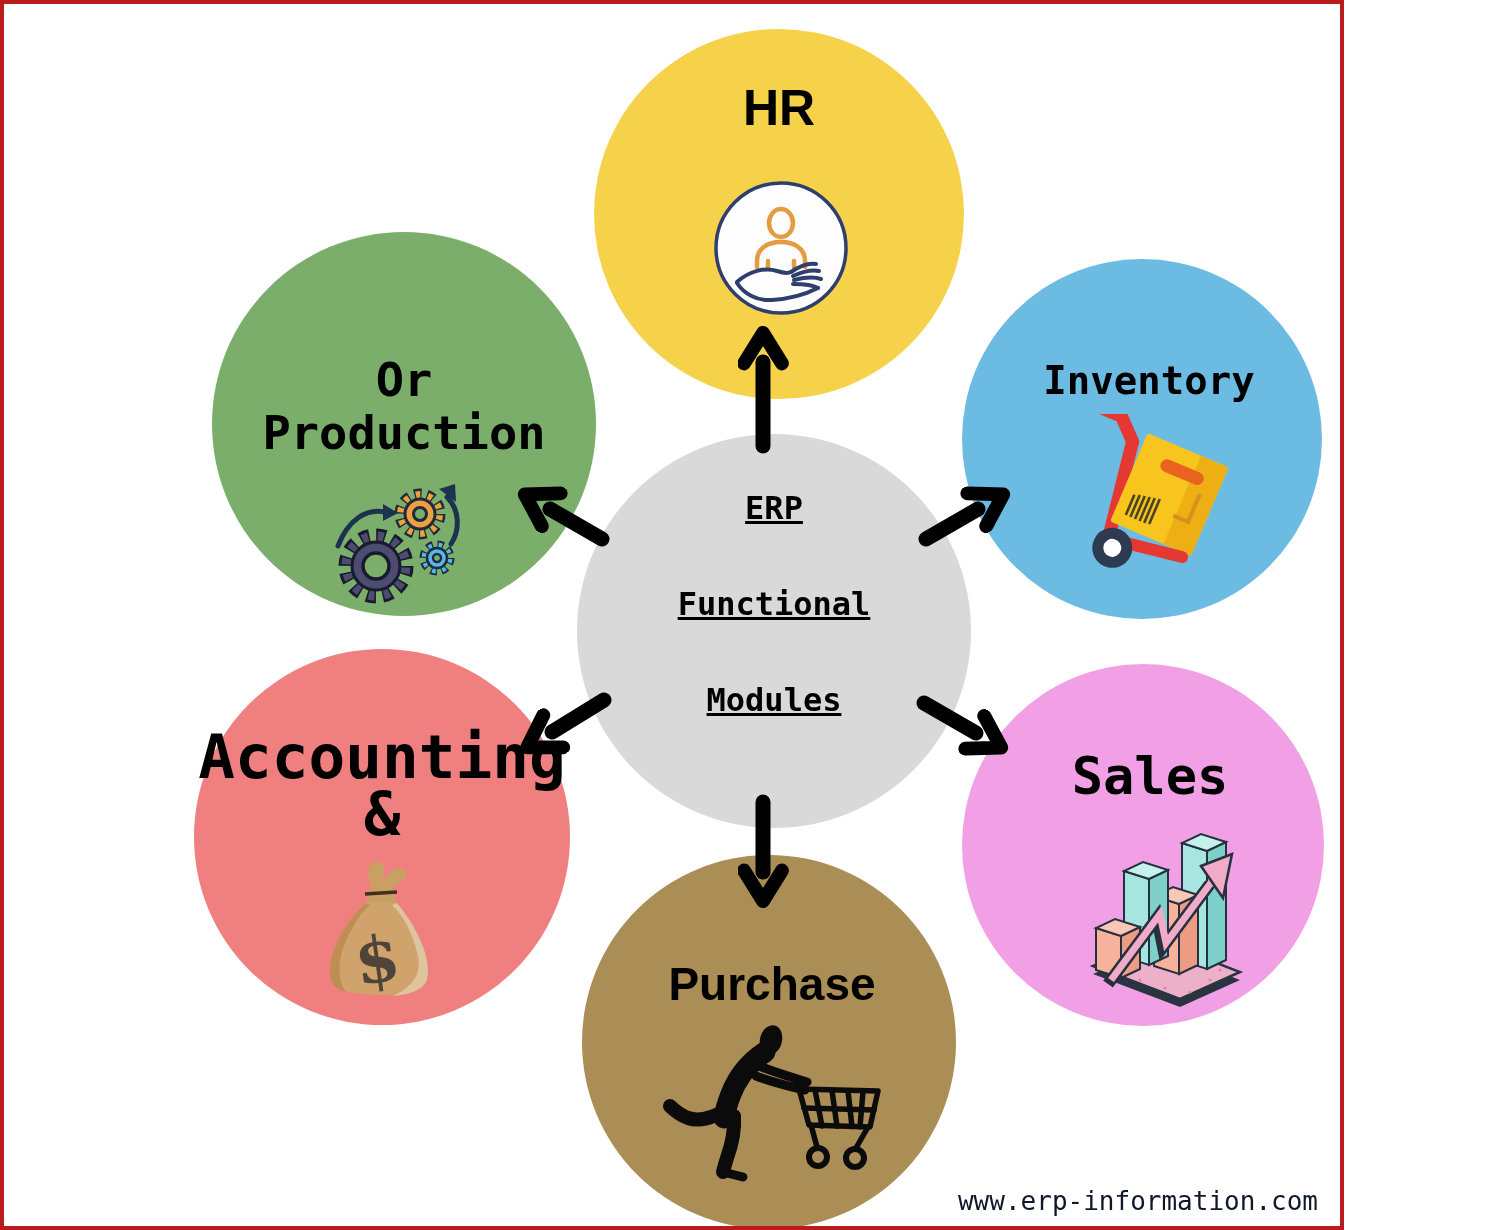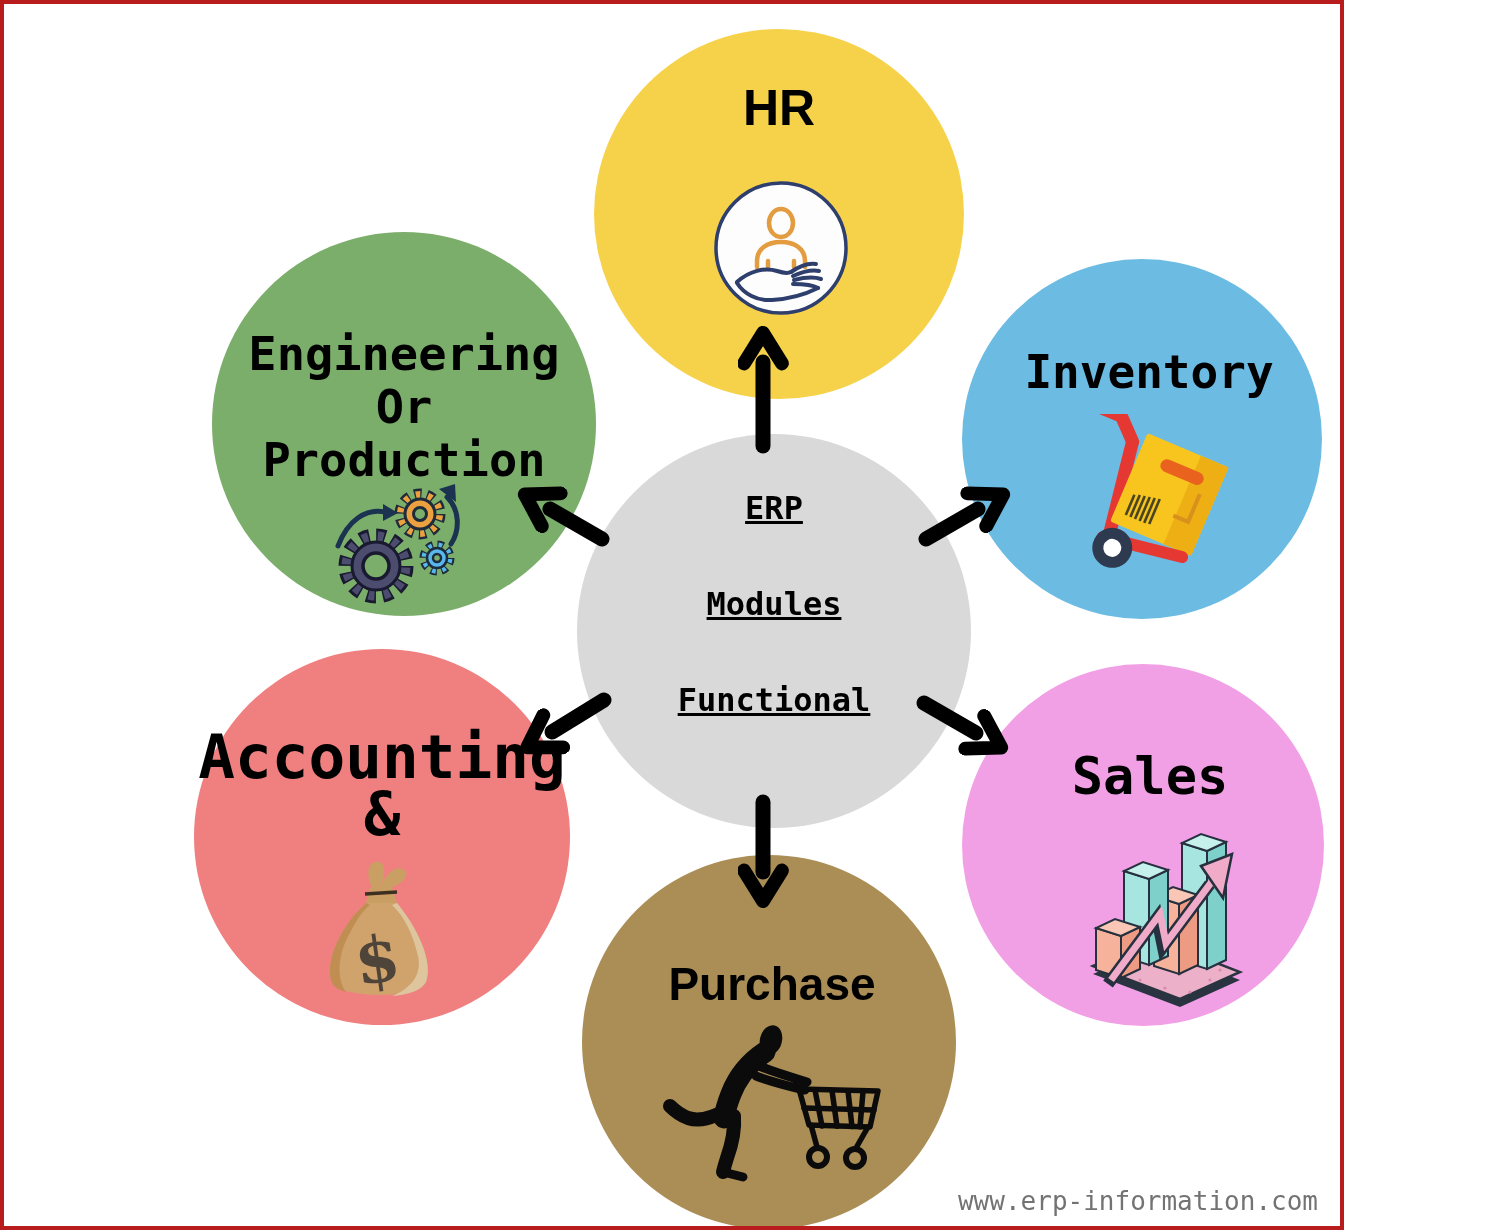--- a/index.html
+++ b/index.html
@@ -25,21 +25,21 @@
     position:absolute;
     transform:translate(-50%,-50%);
     text-align:center;
     font-weight:700;color:#000;
     white-space:nowrap;
   }
   .mono{font-family:"DejaVu Sans Mono",monospace;}
   .sans{font-family:"Liberation Sans",sans-serif;}
 
   .lbl-hr     {left:775px; top:104px; font-size:50px;}
-  .lbl-inv    {left:1145px;top:368px; font-size:46px;}
+  .lbl-inv    {left:1145px;top:376px; font-size:39px;}
   .lbl-eng    {left:400px; top:402px; font-size:47px;line-height:53px;}
   .lbl-center {left:770px; top:600px; font-size:32px;line-height:96px;text-decoration:underline;}
   .lbl-acc    {left:378px; top:781px; font-size:61px;line-height:57px;}
   .lbl-sales  {left:1146px;top:772px; font-size:52px;}
   .lbl-pur    {left:768px; top:980px; font-size:46px;}
 
   .icon{position:absolute;}
   .i-hr   {left:707px; top:174px;}
   .i-gears{left:326px; top:478px;}
   .i-inv  {left:1052px;top:410px;}
@@ -82,28 +82,27 @@
       <path class="shaft" d="M598,535 L546,505" marker-end="url(#chev)"></path>
       <path class="shaft" d="M600,696 L548,728" marker-end="url(#chev)"></path>
       <path class="shaft" d="M920,699 L972,729" marker-end="url(#chev)"></path>
       <path class="shaft" d="M759,798 L759,868" marker-end="url(#chev)"></path>
     </g>
   </svg>
 
   <div class="lbl sans lbl-hr">HR</div>
   <div class="lbl mono lbl-inv">Inventory</div>
   <div class="lbl mono lbl-eng">
-    <div>Engineering</div>
     <div>Or</div>
     <div>Production</div>
   </div>
   <div class="lbl mono lbl-center">
     <div>ERP</div>
+    <div>Functional</div>
     <div>Modules</div>
-    <div>Functional</div>
   </div>
   <div class="lbl mono lbl-acc">
     <div>Accounting</div>
     <div>&amp;</div>
   </div>
   <div class="lbl mono lbl-sales">Sales</div>
   <div class="lbl sans lbl-pur">Purchase</div>
 
   <svg class="icon i-hr" width="140" height="140" viewBox="0 0 140 140">
     <circle cx="70" cy="70" r="65" fill="#fdfdfd" stroke="#2e3f6e" stroke-width="3.5"></circle>
@@ -249,14 +248,14 @@
       <polygon points="36,156 61,164 61,122 36,114" fill="#f7b29c"></polygon>
       <polygon points="61,164 80,155 80,113 61,122" fill="#ee9b83"></polygon>
       <polygon points="36,114 61,122 80,113 55,105" fill="#fac7b6"></polygon>
     </g>
 
     <polyline points="48,170 97,104 103,133 150,70" fill="none" stroke="#26303f" stroke-width="12"></polyline>
     <polyline points="51,166 100,100 106,129 153,66" fill="none" stroke="#f0abc8" stroke-width="7"></polyline>
     <polygon points="141,52 172,40 163,84" fill="#f0abc8" stroke="#26303f" stroke-width="2.5"></polygon>
   </svg>
 
-  <div class="watermark" style="color: #737373;">www.erp-information.com</div>
+  <div class="watermark" style="color: #0f172a;">www.erp-information.com</div>
 </div>
 
 </body></html>

